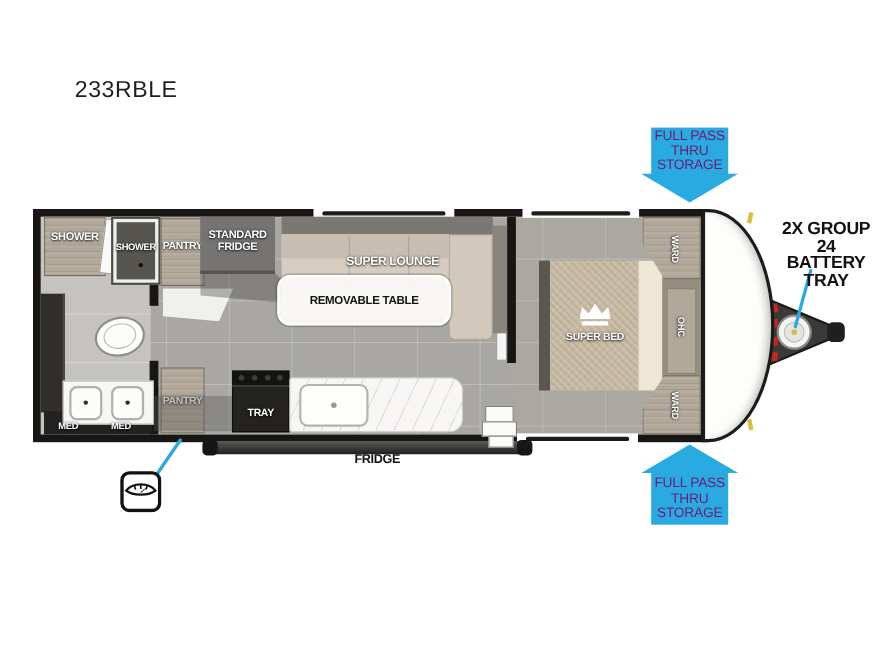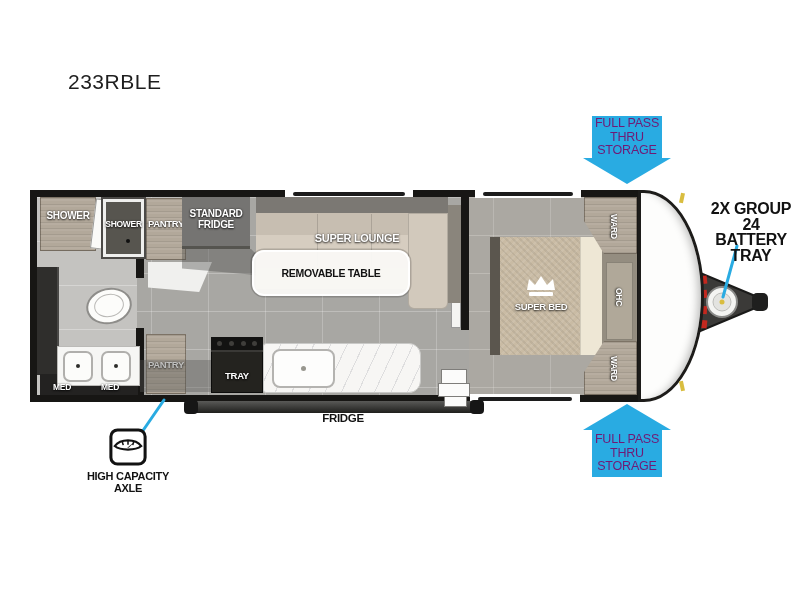--- a/index.html
+++ b/index.html
@@ -187,16 +187,14 @@
   </svg>
 
   <svg class="abs" style="left:109px;top:428px;z-index:8;" width="38" height="38" viewBox="0 0 40 40">
     <rect x="2" y="2" width="36" height="36" rx="7" fill="#ffffff" stroke="#121212" stroke-width="3.2"></rect>
     <path d="M6 19 C 12 11, 28 11, 34 19 C 28 24, 12 24, 6 19 Z" fill="#ffffff" stroke="#121212" stroke-width="2.2"></path>
     <line x1="14" y1="14.5" x2="15" y2="18" stroke="#121212" stroke-width="1.6"></line>
     <line x1="20" y1="13.5" x2="20" y2="17.5" stroke="#121212" stroke-width="1.6"></line>
     <line x1="26" y1="14.5" x2="25" y2="18" stroke="#121212" stroke-width="1.6"></line>
     <polygon points="19,21 28,13.5 21,20.5" fill="#121212"></polygon>
   </svg>
-  <div class="abs ctr blk-lbl pre" style="left:86px;top:468px;width:84px;height:28px;font-size:11px;line-height:12.5px;z-index:8;">HIGH CAPACITY
-AXLE</div>
 
 </div>
 
 </body></html>

